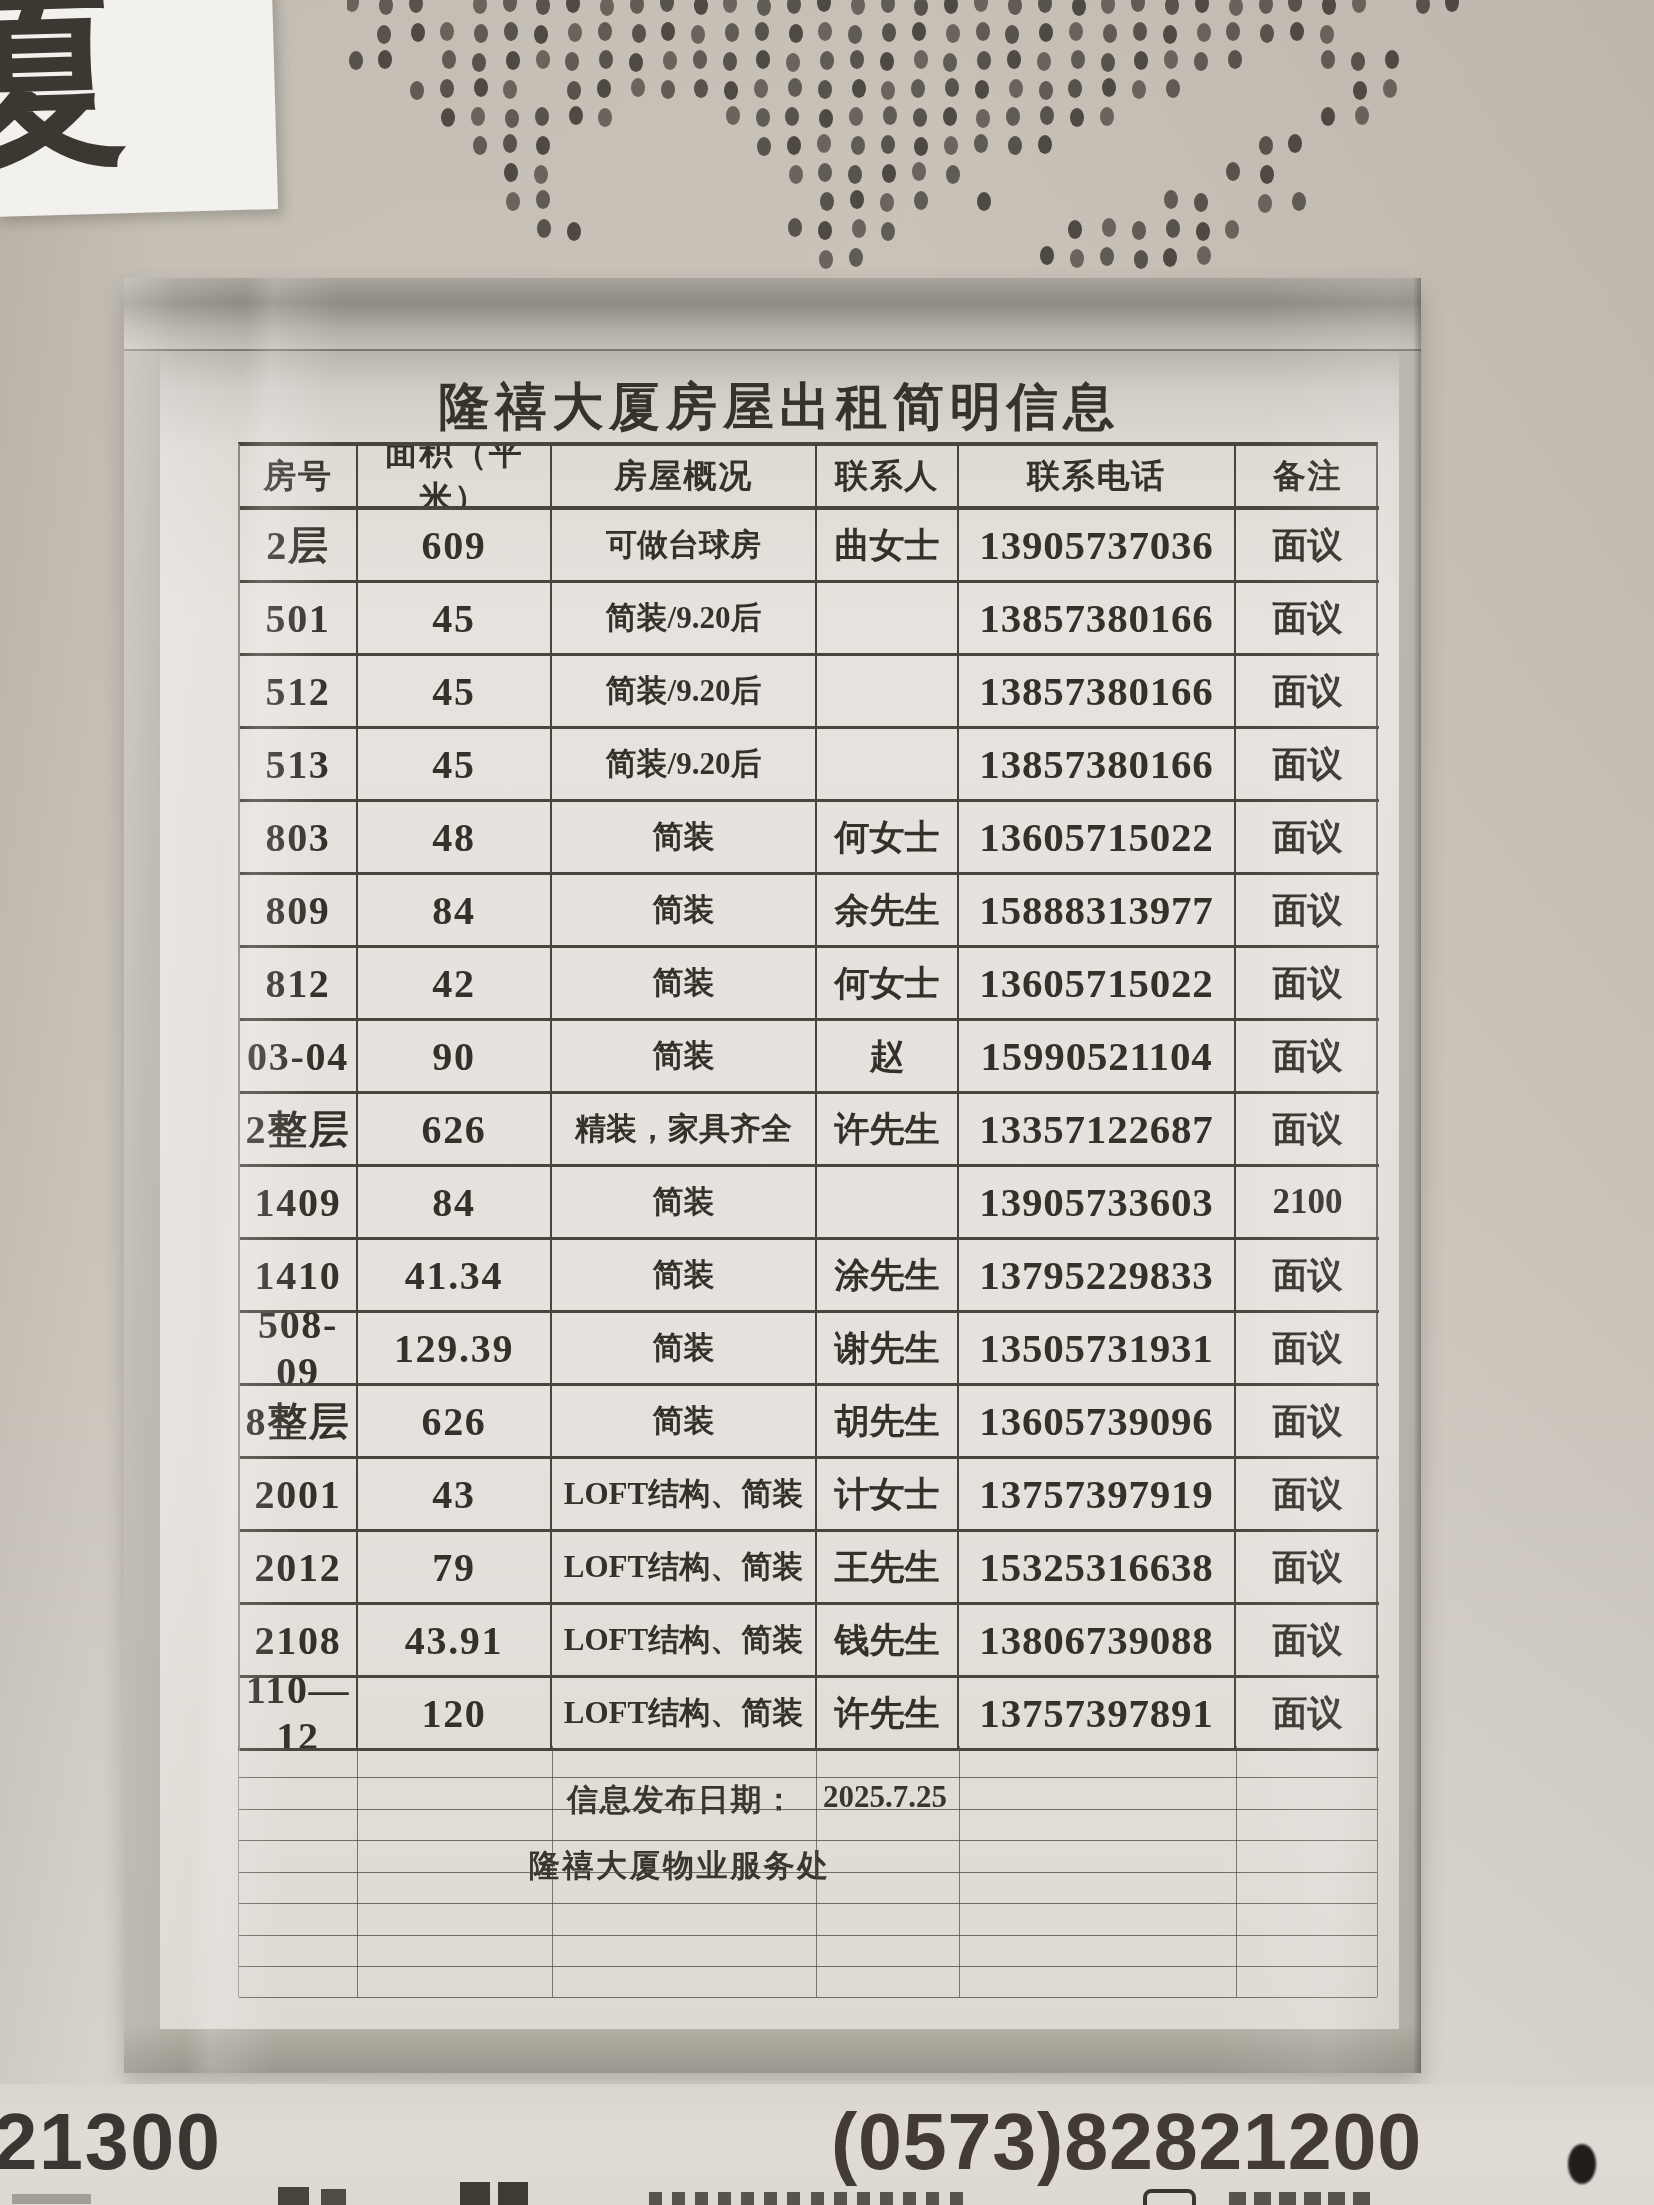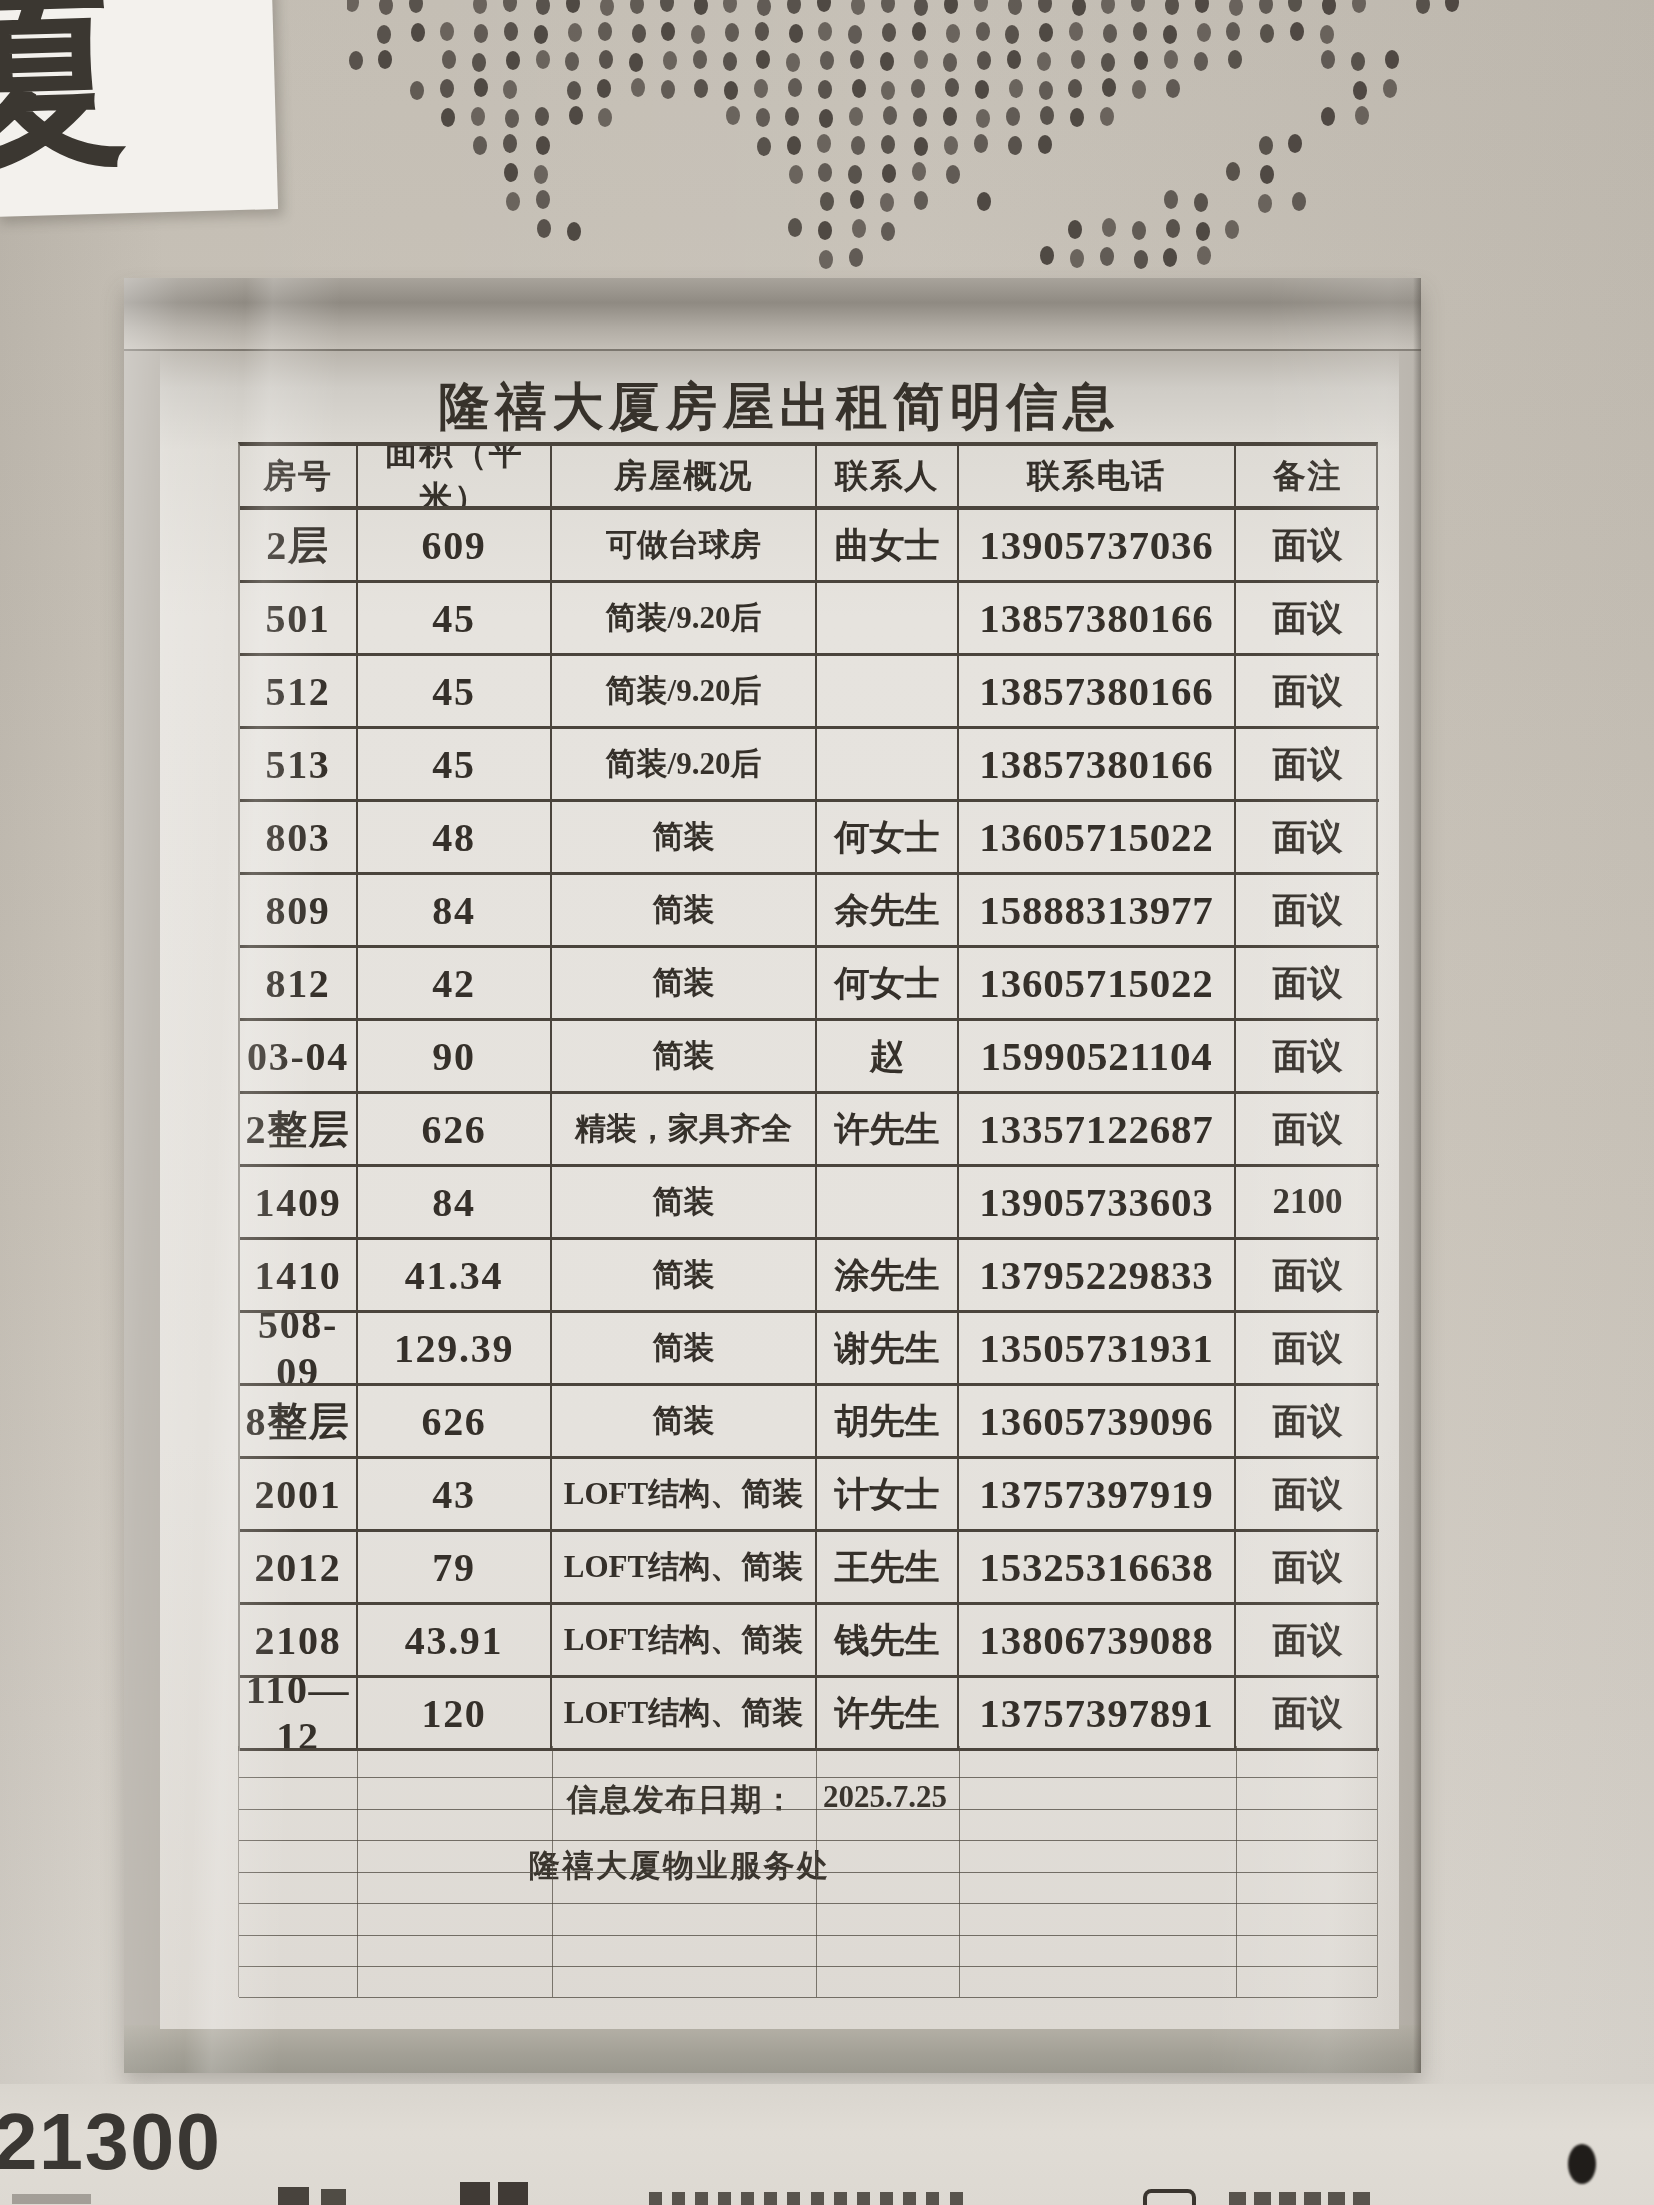--- a/index.html
+++ b/index.html
@@ -439,20 +439,21 @@
           <div class="fcol" style="left: 720px;"></div>
           <div class="fcol" style="left: 997px;"></div>
         </div>
     </div>
 
     <div class="glass"></div>
   </div>
 
   <div class="banner">
     <span class="num-left">21300</span>
+    <span class="mon-phone">(0573)82821200</span>
   </div>
 
   <div class="oval-dot"></div>
   <div id="frags">
       <div class="frag" style="left: 11.6px; top: 2194px; width: 79px; height: 10px; opacity: 0.35;"></div>
       <div class="frag" style="left: 278px; top: 2187px; width: 31px; height: 18px; opacity: 0.9;"></div>
       <div class="frag" style="left: 321px; top: 2189px; width: 25px; height: 16.5px; opacity: 0.85;"></div>
       <div class="frag" style="left: 460px; top: 2182px; width: 30px; height: 23px; opacity: 0.95;"></div>
       <div class="frag" style="left: 498px; top: 2182px; width: 30px; height: 23px; opacity: 0.95;"></div>
       <div class="frag" style="left: 649px; top: 2192px; width: 13.2px; height: 13.2px; opacity: 0.8;"></div>

